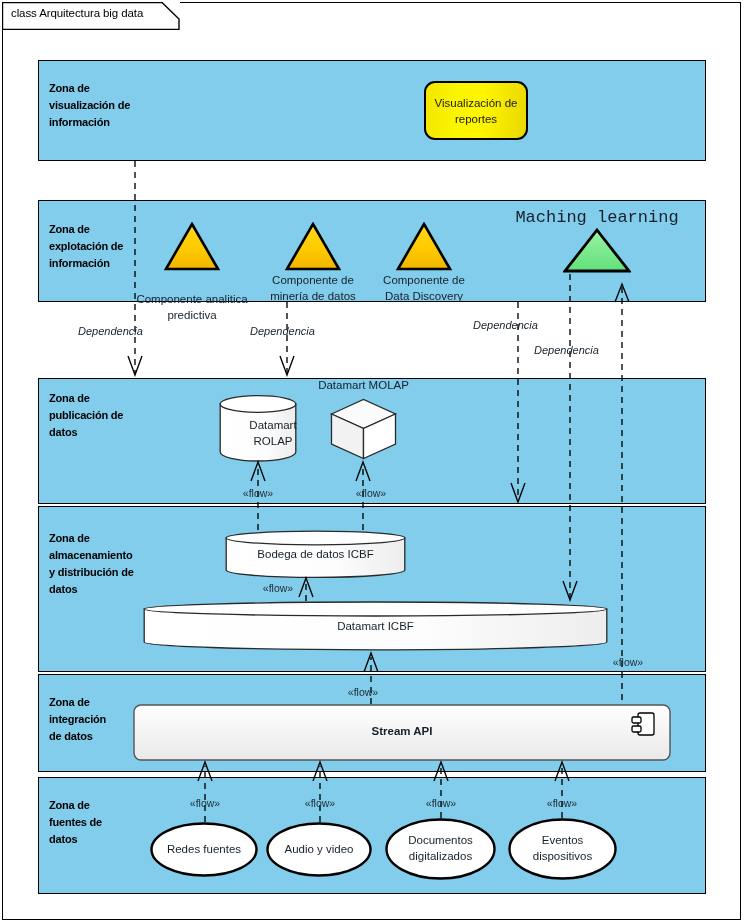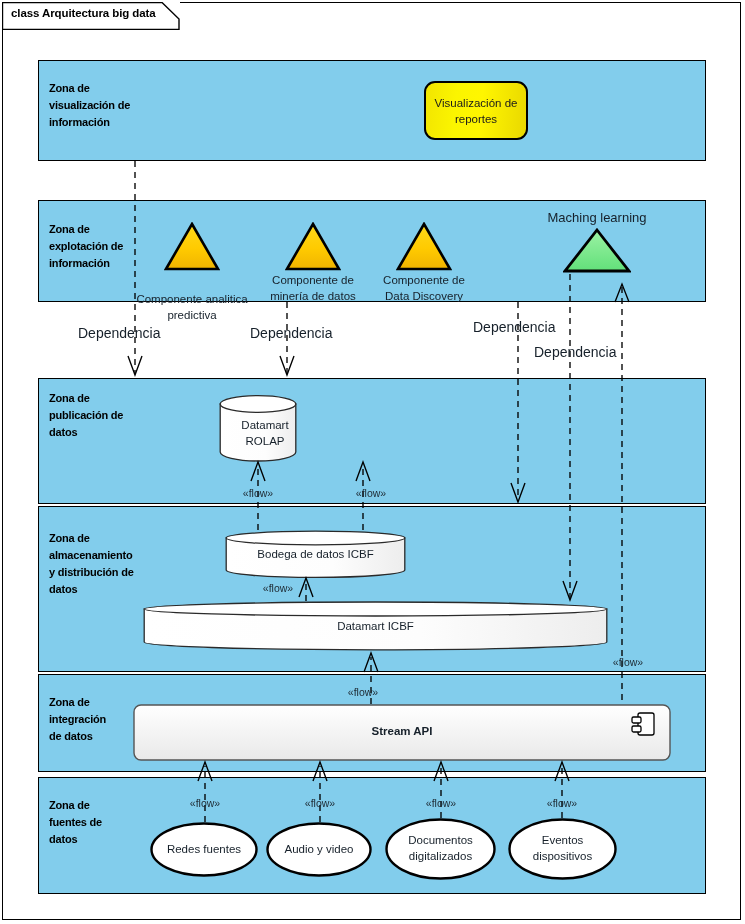--- a/index.html
+++ b/index.html
@@ -29,21 +29,21 @@
     background:#ffffff;
     box-sizing:border-box;
   }
   .title-tab .tab-shape{
     position:absolute;inset:0;
   }
   .title-tab .tab-label{
     position:absolute;
     left:9px;top:5px;
     font-size:11.5px;
-    font-weight:bold;
+    font-weight:normal;
     color:#000;
     white-space:nowrap;
     letter-spacing:-0.1px;
   }
 
   
   .zone{
     position:absolute;
     box-sizing:border-box;
     background:#82cdec;
@@ -84,26 +84,27 @@
     color:#16202a;
     line-height:16px;
     white-space:pre-line;
     left:50%;
     transform:translateX(-50%);
     width:170px;
   }
   .tri-label-top{
     position:absolute;
     text-align:center;
-    font-size:13px;
+    font-size:17px;
     color:#16202a;
     line-height:16px;
     white-space:nowrap;
     left:50%;
     transform:translateX(-50%);
+    font-family:Liberation Mono, monospace;
   }
 
   
   .shape{position:absolute;}
   .shape svg{display:block;overflow:visible;}
   .shape-text{
     position:absolute;
     text-align:center;
     font-size:11.5px;
     color:#16202a;
@@ -124,24 +125,25 @@
   .flow-label{
     position:absolute;
     font-size:10.5px;
     color:#1e2a33;
     white-space:nowrap;
     transform:translateX(-50%);
     text-align:center;
   }
   .dep-label{
     position:absolute;
-    font-size:14px;
-    color:#16202a;
-    white-space:nowrap;
-    text-align:center;
+    font-size:11px;
+    color:#16202a;
+    white-space:nowrap;
+    text-align:center;
+    font-style:italic;
   }
 
   
   #connectors{
     position:absolute;left:0;top:0;
     width:745px;height:924px;
     pointer-events:none;
   }
 </style>
 </head>
@@ -227,24 +229,32 @@
       <defs>
         <linearGradient id="cylg" x1="0" y1="0" x2="1" y2="0">
           <stop offset="0" stop-color="#ffffff"></stop>
             <stop offset="0.6" stop-color="#fdfdfd"></stop>
             <stop offset="1" stop-color="#ededed"></stop>
         </linearGradient>
       </defs>
       <path d="M1.2,9 L1.2,57 A37.8,9 0 0 0 76.8,57 L76.8,9 Z" fill="url(#cylg)" stroke="#2a2a2a" stroke-width="1.3"></path>
       <ellipse cx="39" cy="9" rx="37.8" ry="8.4" fill="#ffffff" stroke="#2a2a2a" stroke-width="1.3"></ellipse>
     </svg>
-    <div class="shape-text" style="left:0;top:22px;width:92px;">Datamart
+    <div class="shape-text" style="left:8px;top:22px;width:92px;">Datamart
 ROLAP</div>
   </div>
 
+  <div class="shape" style="left:330px;top:398px;width:67px;height:62px;">
+    <svg width="67" height="62" viewBox="0 0 67 62">
+      <polygon points="1.5,16 33.5,1.5 65.5,16 33.5,30.5" fill="#fbfbfb" stroke="#2a2a2a" stroke-width="1.3"></polygon>
+      <polygon points="1.5,16 33.5,30.5 33.5,60.5 1.5,46" fill="#f2f2f2" stroke="#2a2a2a" stroke-width="1.3"></polygon>
+      <polygon points="65.5,16 33.5,30.5 33.5,60.5 65.5,46" fill="#ffffff" stroke="#2a2a2a" stroke-width="1.3"></polygon>
+    </svg>
+    <div class="caption" style="left:-20px;top:-19px;width:107px;">Datamart MOLAP</div>
+  </div>
 
   <div class="zone" style="left:38px;top:506px;width:668px;height:166px;"></div>
   <div class="zone-label" style="left:49px;top:530px;width:122px;">Zona de
 almacenamiento
 y distribución de
 datos</div>
 
   <div class="shape" style="left:225px;top:530px;width:181px;height:48px;">
     <svg width="181" height="48" viewBox="0 0 181 48">
       <path d="M1.2,8 L1.2,40 A89.3,7.4 0 0 0 179.8,40 L179.8,8 Z" fill="url(#cylg)" stroke="#2a2a2a" stroke-width="1.3"></path>

